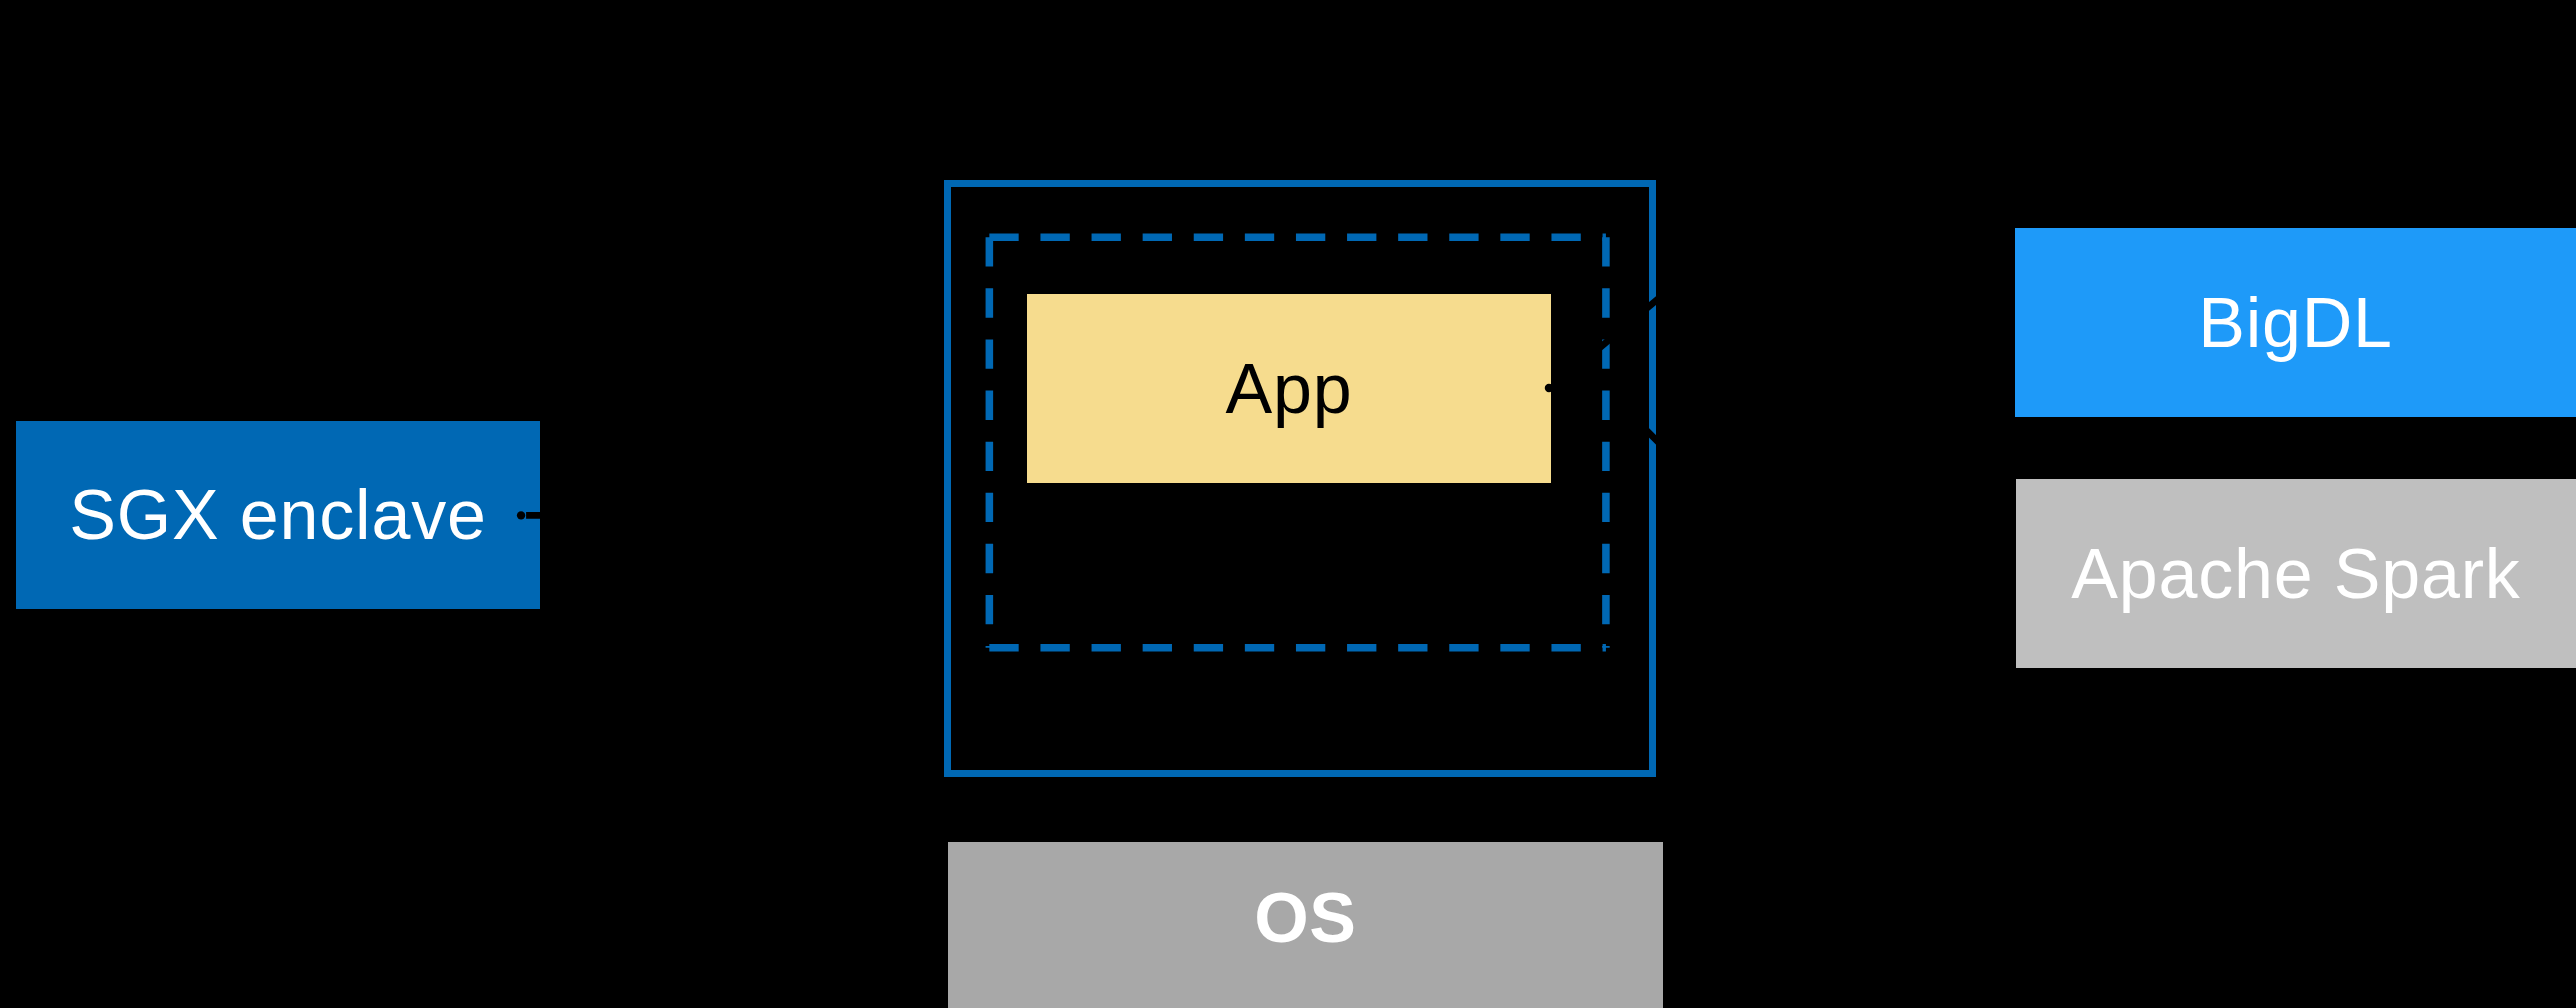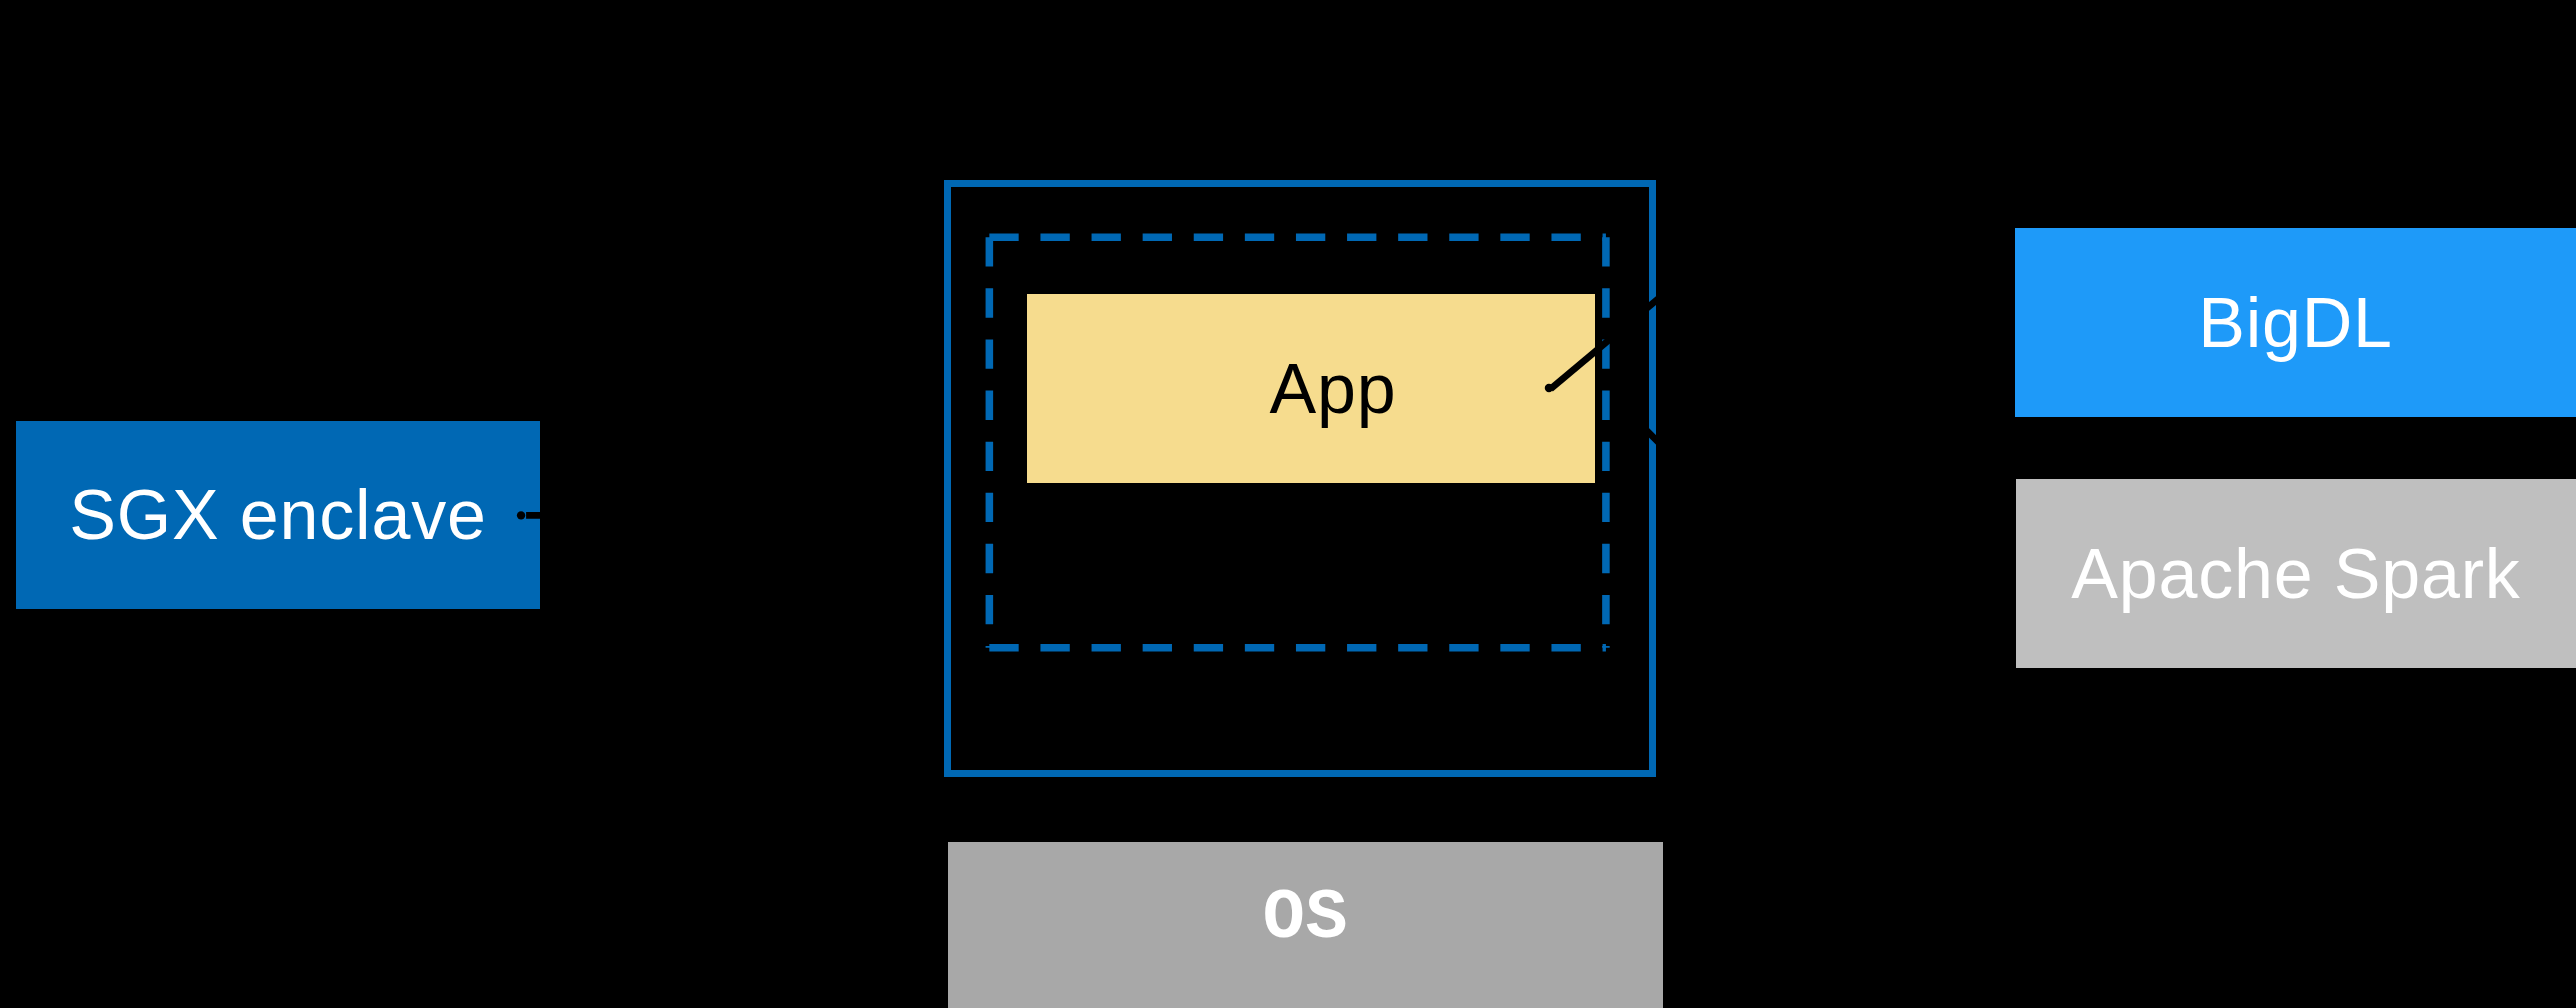--- a/index.html
+++ b/index.html
@@ -33,31 +33,31 @@
     background:var(--intel-blue);color:var(--text-white);
   }
   .outer-border{
     left:944px;top:180px;width:712px;height:597px;
     border:7.5px solid var(--intel-blue);
     box-sizing:border-box;
     background:transparent;
   }
   .app-box{
     left:1027px;top:294px;width:524px;height:189px;
-    background:var(--box-yellow);color:var(--text-black);padding-left:44px;
+    background:var(--box-yellow);color:var(--text-black);
   }
   .libos-box{
     left:1037px;top:545px;width:524px;height:190px;
     background:var(--intel-blue);color:var(--text-white);
   }
   .os-box{
     left:948px;top:842px;width:715px;height:167px;
     background:var(--os-gray);color:var(--text-white);
     font-weight:bold;
-    padding-bottom:15px;box-sizing:border-box;font-family:Liberation Mono, monospace;
+    padding-bottom:15px;box-sizing:border-box;
   }
   .user-apps-box{
     left:2015px;top:0;width:561px;height:188px;
     background:var(--box-yellow);color:var(--text-black);
   }
   .bigdl-box{
     left:2015px;top:228px;width:561px;height:189px;
     background:var(--bigdl-blue);color:var(--text-white);
   }
   .spark-box{

